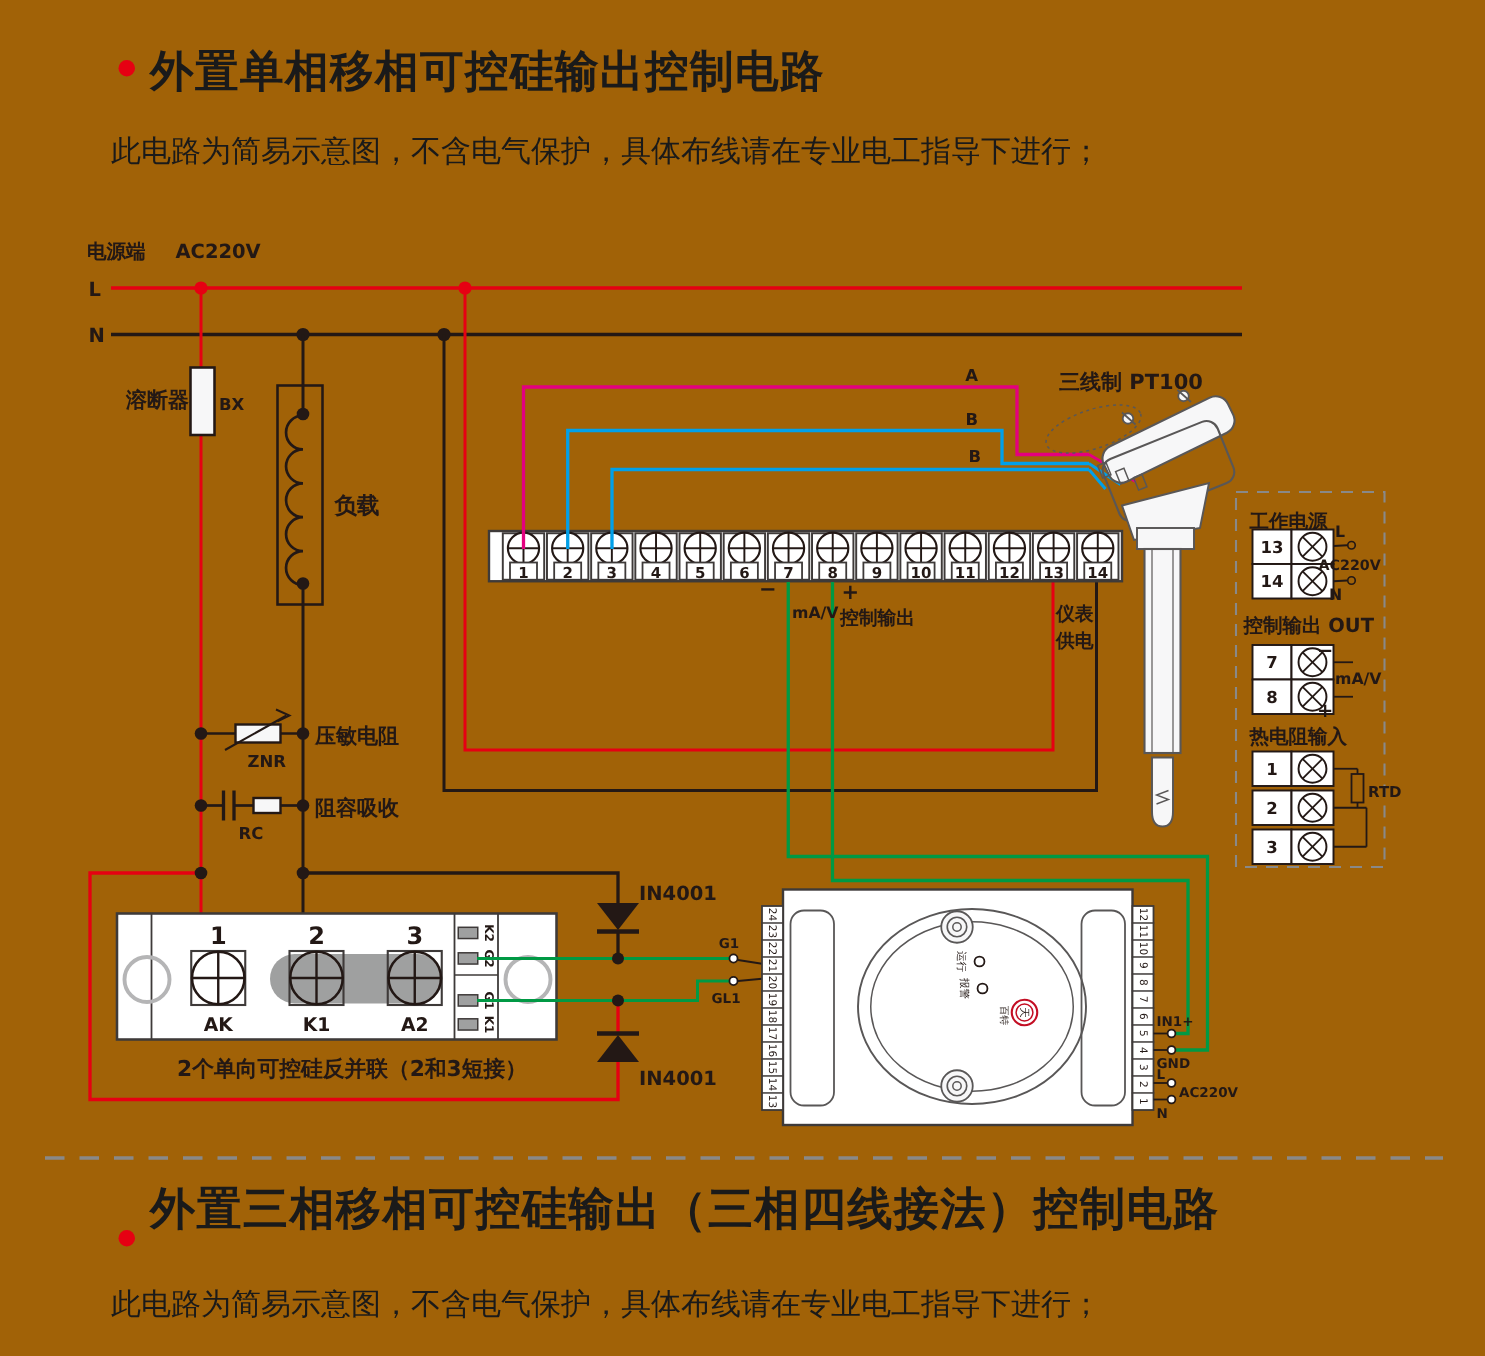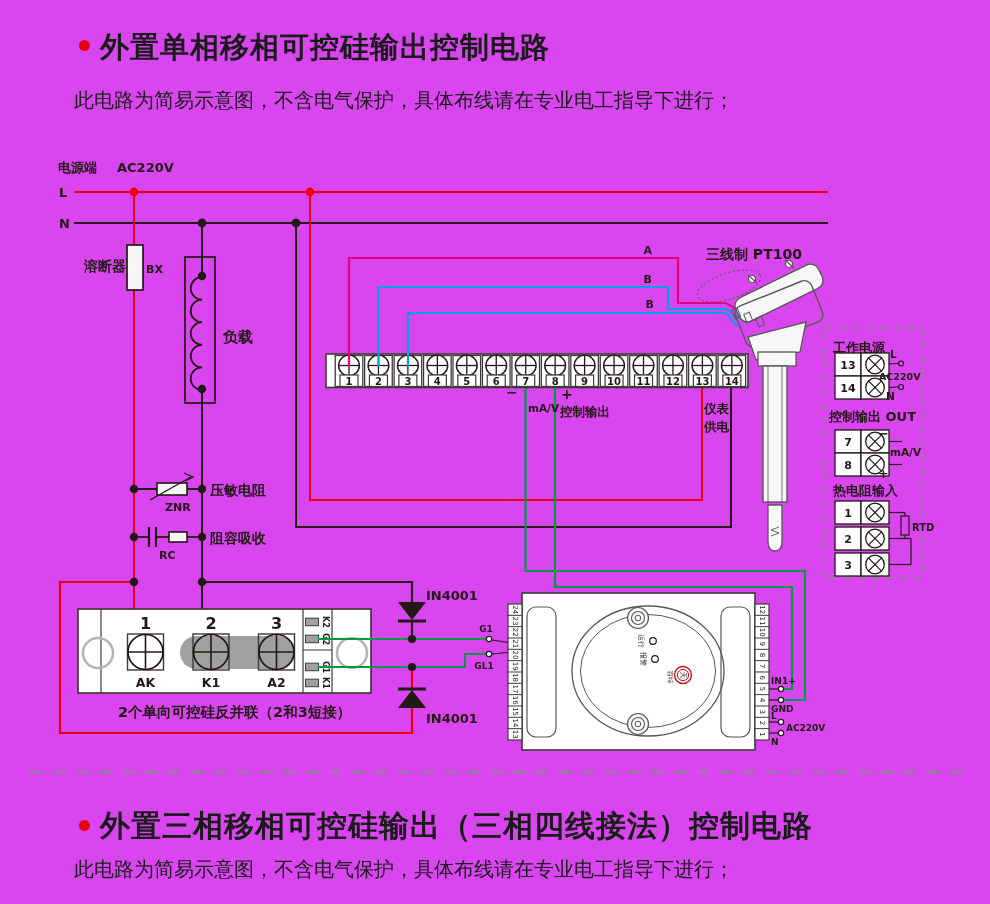--- a/index.html
+++ b/index.html
@@ -1,36 +1,36 @@
 <!DOCTYPE html>
 <html><head>
 <meta charset="utf-8">
 <style>
   html,body{margin:0;padding:0;}
-  .page{position:relative;width:990px;height:904px;background:#d946ef;overflow:hidden;
+  .page{position:relative;width:990px;height:904px;background:#a16207;overflow:hidden;
         font-family:"DejaVu Sans",sans-serif;color:#1a1a1a;}
   .abs{position:absolute;}
   .bullet{position:absolute;width:11px;height:11px;border-radius:50%;background:#e60012;}
   .h1{font-size:29px;font-weight:bold;letter-spacing:1px;white-space:nowrap;}
   .sub{font-size:20px;font-weight:normal;white-space:nowrap;}
   svg{position:absolute;left:0;top:0;}
   svg text{font-family:"DejaVu Sans",sans-serif;fill:#231815;}
   .lblB{font-weight:bold;}
 </style>
 </head>
 <body>
 
 <div class="page">
 
   <span class="bullet abs" style="left:79px;top:40px;"></span>
   <div class="h1 abs" style="left:100px;top:28px;">外置单相移相可控硅输出控制电路</div>
   <div class="sub abs" style="left:74px;top:87px;">此电路为简易示意图，不含电气保护，具体布线请在专业电工指导下进行；</div>
 
   <span class="bullet abs" style="left:79px;top:820px;"></span>
-  <div class="h1 abs" style="left:100px;top:806px;font-size:30px;">外置三相移相可控硅输出（三相四线接法）控制电路</div>
+  <div class="h1 abs" style="left:100px;top:786px;font-size:30px;">外置三相移相可控硅输出（三相四线接法）控制电路</div>
   <div class="sub abs" style="left:74px;top:856px;">此电路为简易示意图，不含电气保护，具体布线请在专业电工指导下进行；</div>
 
   <svg width="990" height="904" viewBox="0 0 990 904">
 
     <g>
       <text x="58" y="172" font-size="13" class="lblB">电源端</text>
       <text x="117" y="172" font-size="13" class="lblB">AC220V</text>
       <text x="59" y="197" font-size="13" class="lblB" fill="#e60012">L</text>
       <text x="59" y="228" font-size="13" class="lblB">N</text>
       <line x1="74" y1="192" x2="828" y2="192" stroke="#e60012" stroke-width="2.2"></line>

